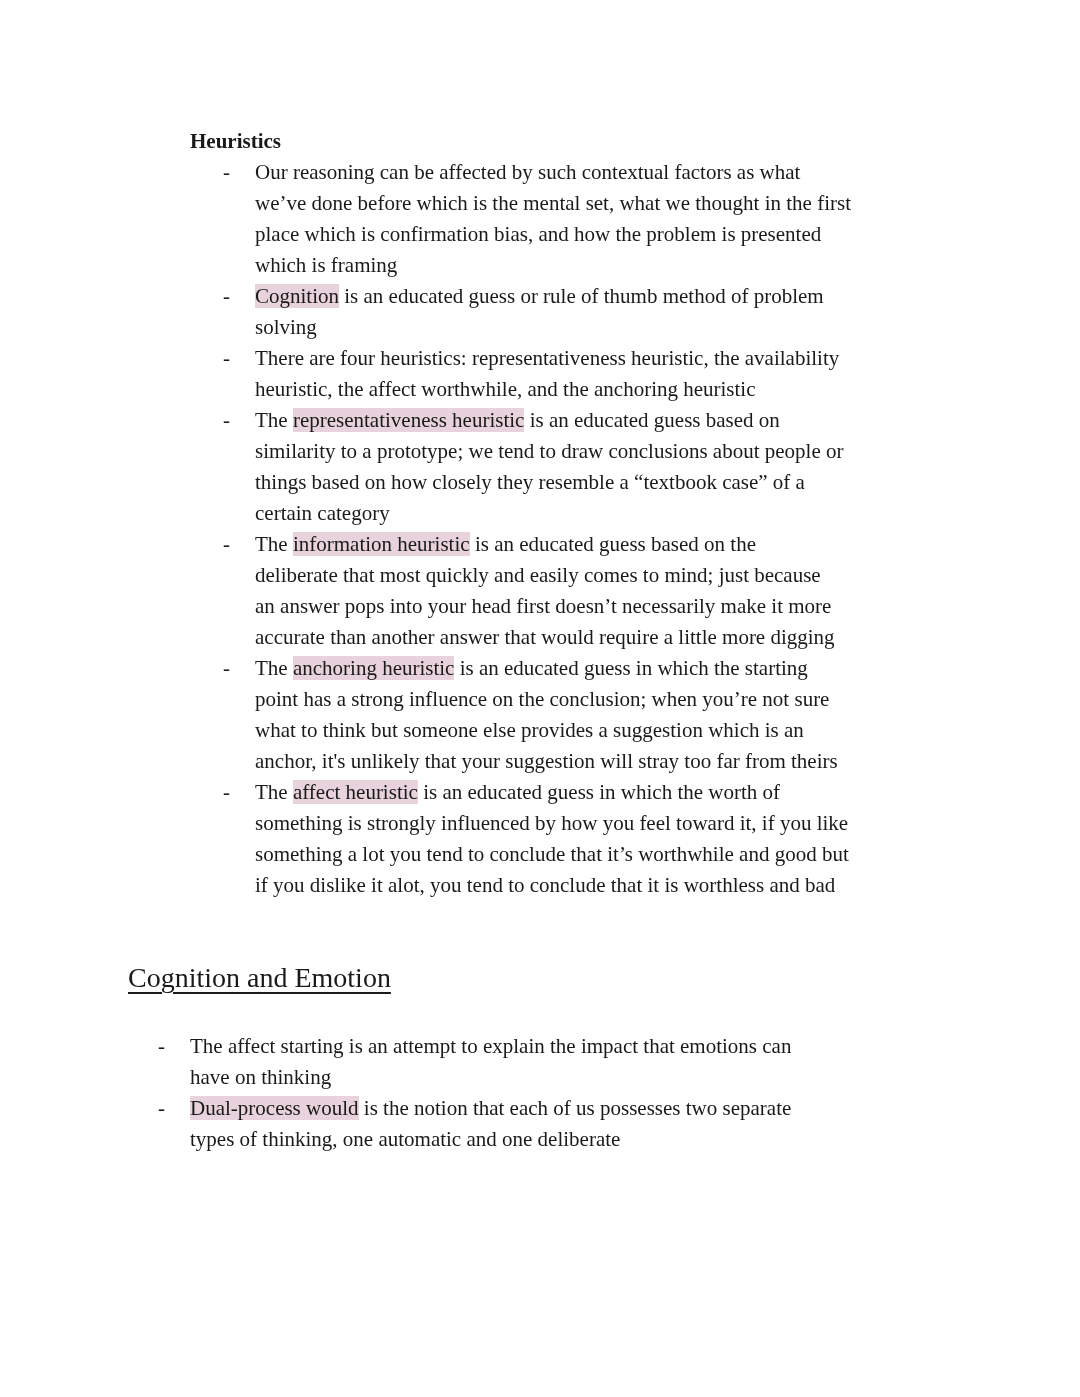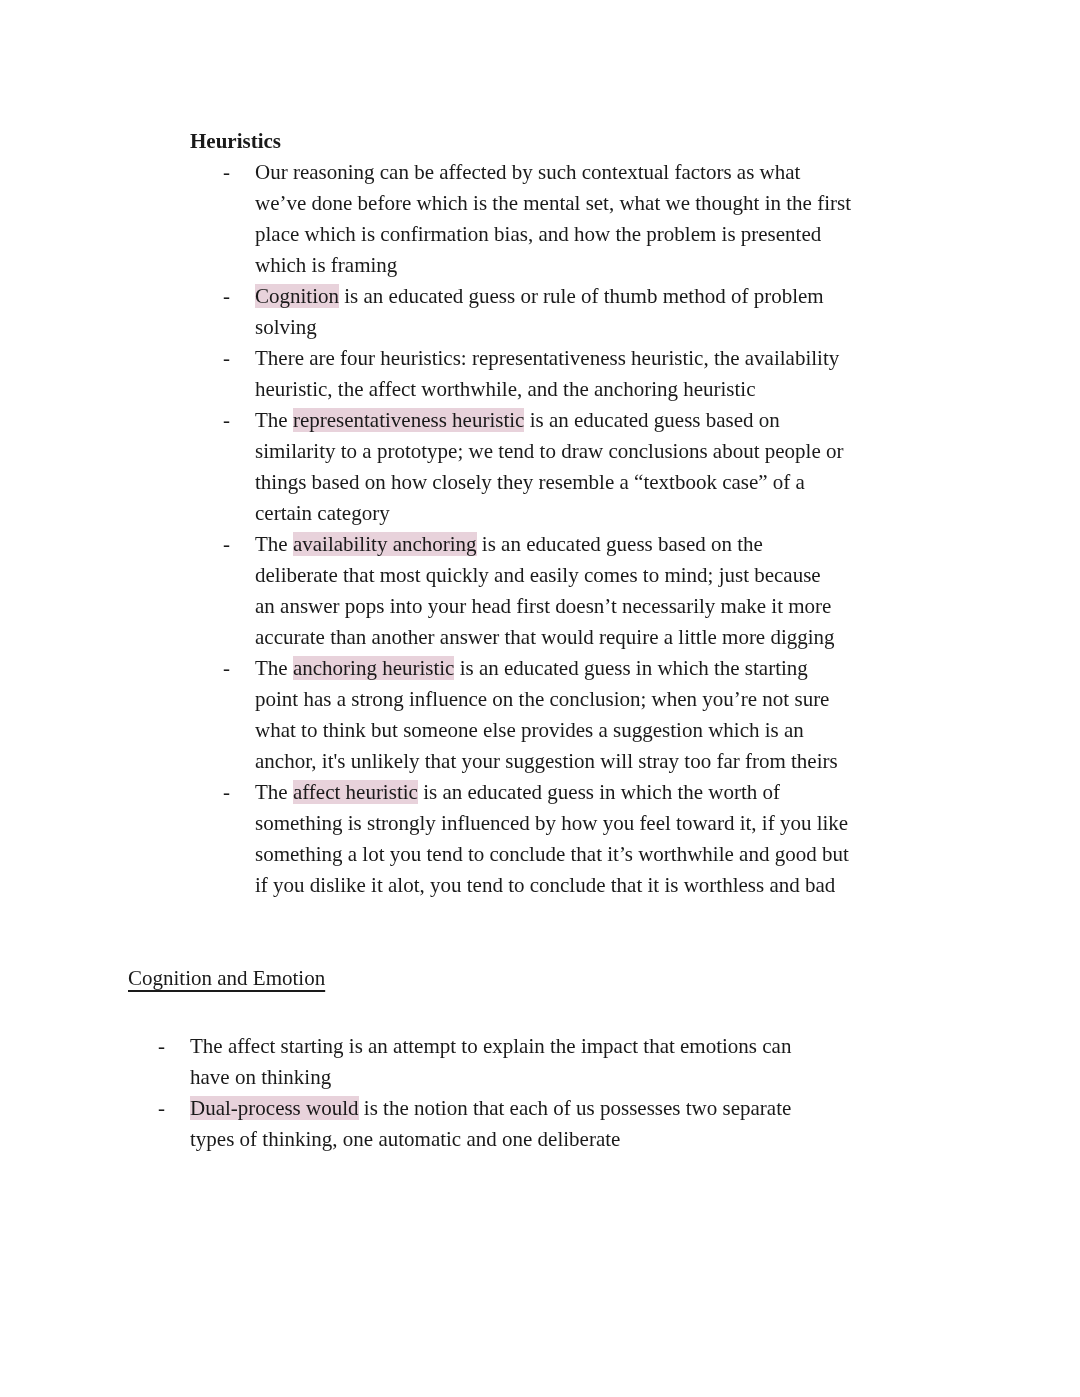--- a/index.html
+++ b/index.html
@@ -51,21 +51,21 @@
     font-size: 21px;
     line-height: 31px;
     white-space: pre-wrap;
   }
   .seg { background: transparent; }
   .hl { background: var(--highlight-color, #e8d2db); }
   .section2-heading {
     position: absolute;
     left: 128px;
     top: 961px;
-    font-size: 21px;
+    font-size: 28px;
     line-height: 34px;
     font-weight: normal;
     margin: 0;
     text-decoration: underline;
     text-underline-offset: 5px;
     text-decoration-thickness: 1.5px;
   }
   .section2-list {
     position: absolute;
     left: 158px;
@@ -103,21 +103,21 @@
         </div>
         <div class="bullet">
           <span class="dash">-</span>
           <div class="bullet-text"><span class="seg">The </span><span class="seg hl">representativeness heuristic</span><span class="seg"> is an educated guess based on
 similarity to a prototype; we tend to draw conclusions about people or
 things based on how closely they resemble a “textbook case” of a
 certain category</span></div>
         </div>
         <div class="bullet">
           <span class="dash">-</span>
-          <div class="bullet-text"><span class="seg">The </span><span class="seg hl">availability anchoring</span><span class="seg"> is an educated guess based on the
+          <div class="bullet-text"><span class="seg">The </span><span class="seg hl">information heuristic</span><span class="seg"> is an educated guess based on the
 deliberate that most quickly and easily comes to mind; just because
 an answer pops into your head first doesn’t necessarily make it more
 accurate than another answer that would require a little more digging</span></div>
         </div>
         <div class="bullet">
           <span class="dash">-</span>
           <div class="bullet-text"><span class="seg">The </span><span class="seg hl">anchoring heuristic</span><span class="seg"> is an educated guess in which the starting
 point has a strong influence on the conclusion; when you’re not sure
 what to think but someone else provides a suggestion which is an
 anchor, it's unlikely that your suggestion will stray too far from theirs</span></div>

